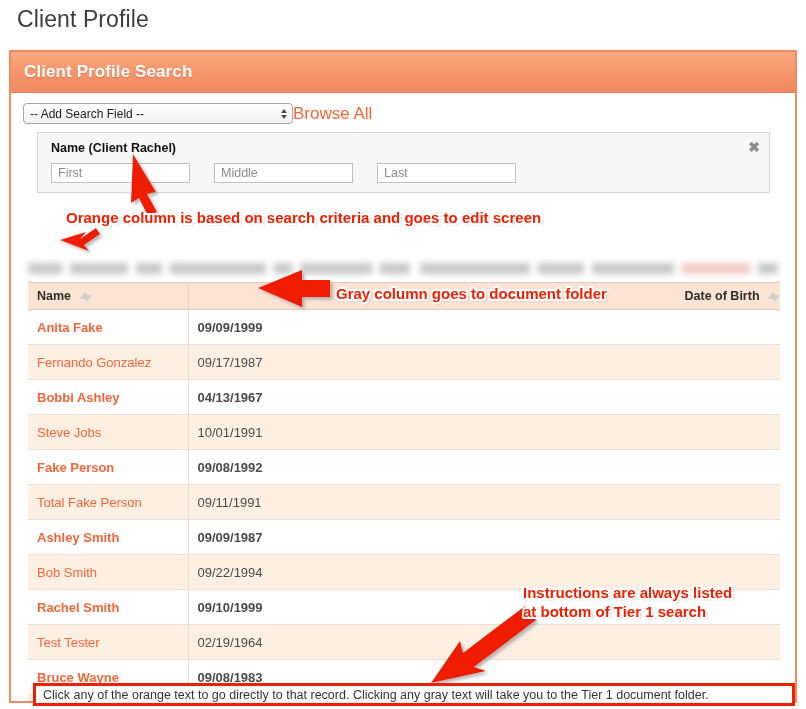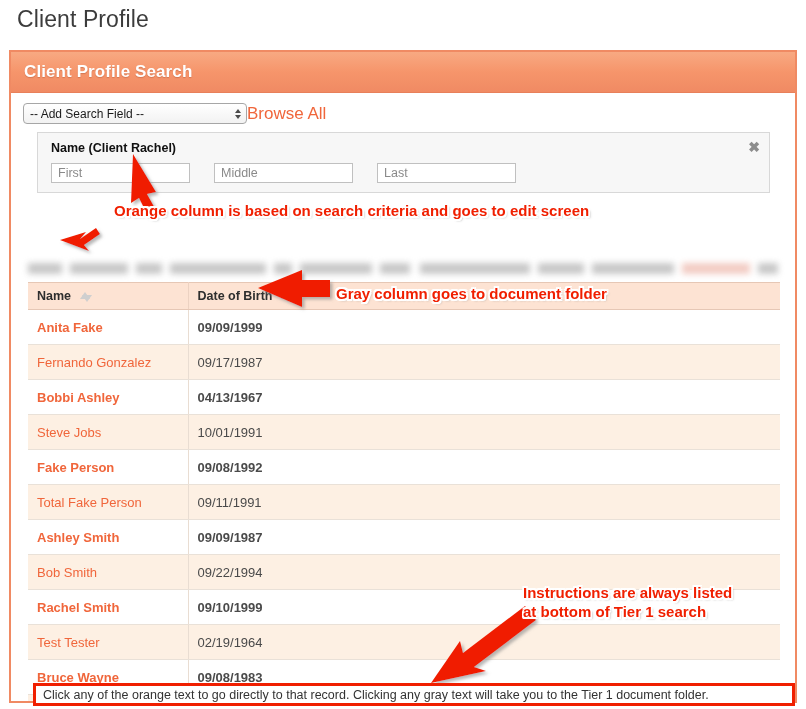--- a/index.html
+++ b/index.html
@@ -62,21 +62,21 @@
     position: relative;
   }
 
   
   .search-row {
     display: flex;
     align-items: center;
     padding: 10px 0 6px 12px;
   }
   .add-field-select {
-    width: 224px;
+    width: 270px;
     height: 21px;
     font-size: 12px;
     font-family: "Liberation Sans", sans-serif;
     border: 1px solid #a6a6a6;
     border-radius: 4px;
     background: linear-gradient(to bottom, #ffffff 0%, #f2f2f2 100%);
     color: #1a1a1a;
     padding-left: 6px;
     box-sizing: border-box;
     display: flex;
@@ -186,21 +186,21 @@
     border-bottom: 1px solid #e6c7b5;
     border-right: 1px solid #ecd2c2;
     text-align: left;
     font-size: 12.5px;
     font-weight: bold;
     color: #2e2e2e;
     padding: 6px 0 6px 9px;
     height: 20px;
     box-sizing: border-box;
   }
-  table.results th:last-child { border-right: none; }
+  table.results th:last-child { border-right: none; text-align: right; }
   table.results td {
     border-bottom: 1px solid #e9e1d8;
     border-right: 1px solid #e9ddd2;
     font-size: 13px;
     padding: 8px 0 8px 9px;
     height: 35px;
     box-sizing: border-box;
     vertical-align: middle;
   }
   table.results td:last-child { border-right: none; }
@@ -415,21 +415,21 @@
 
   <g filter="url(#ashadow)">
     <path d="M258,288 L302,270 L302,280 L330,280 L330,297 L302,297 L302,307 Z" fill="#f01f00"></path>
   </g>
 
   <g filter="url(#ashadow)">
     <path d="M431,683 L460,641 L463,653 L525,606 L536,620 L474,667 L486,671 Z" fill="#f01f00"></path>
   </g>
 </svg>
 
-<div class="anno" style="left:66px; top:202px;margin-left:48px;">Orange column is based on search criteria and goes to edit screen</div>
+<div class="anno" style="left:66px; top:209px;">Orange column is based on search criteria and goes to edit screen</div>
 <div class="anno" style="left:336px; top:285px;">Gray column goes to document folder</div>
 <div class="anno" style="left:523px; top:583px;">
   <span class="anno-line">Instructions are always listed</span>
   <span class="anno-line">at bottom of Tier 1 search</span>
 </div>
 
 <div class="instructions-bar">
   <span>Click any of the orange text to go directly to that record. Clicking any gray text will take you to the Tier 1 document folder.</span>
 </div>
 

